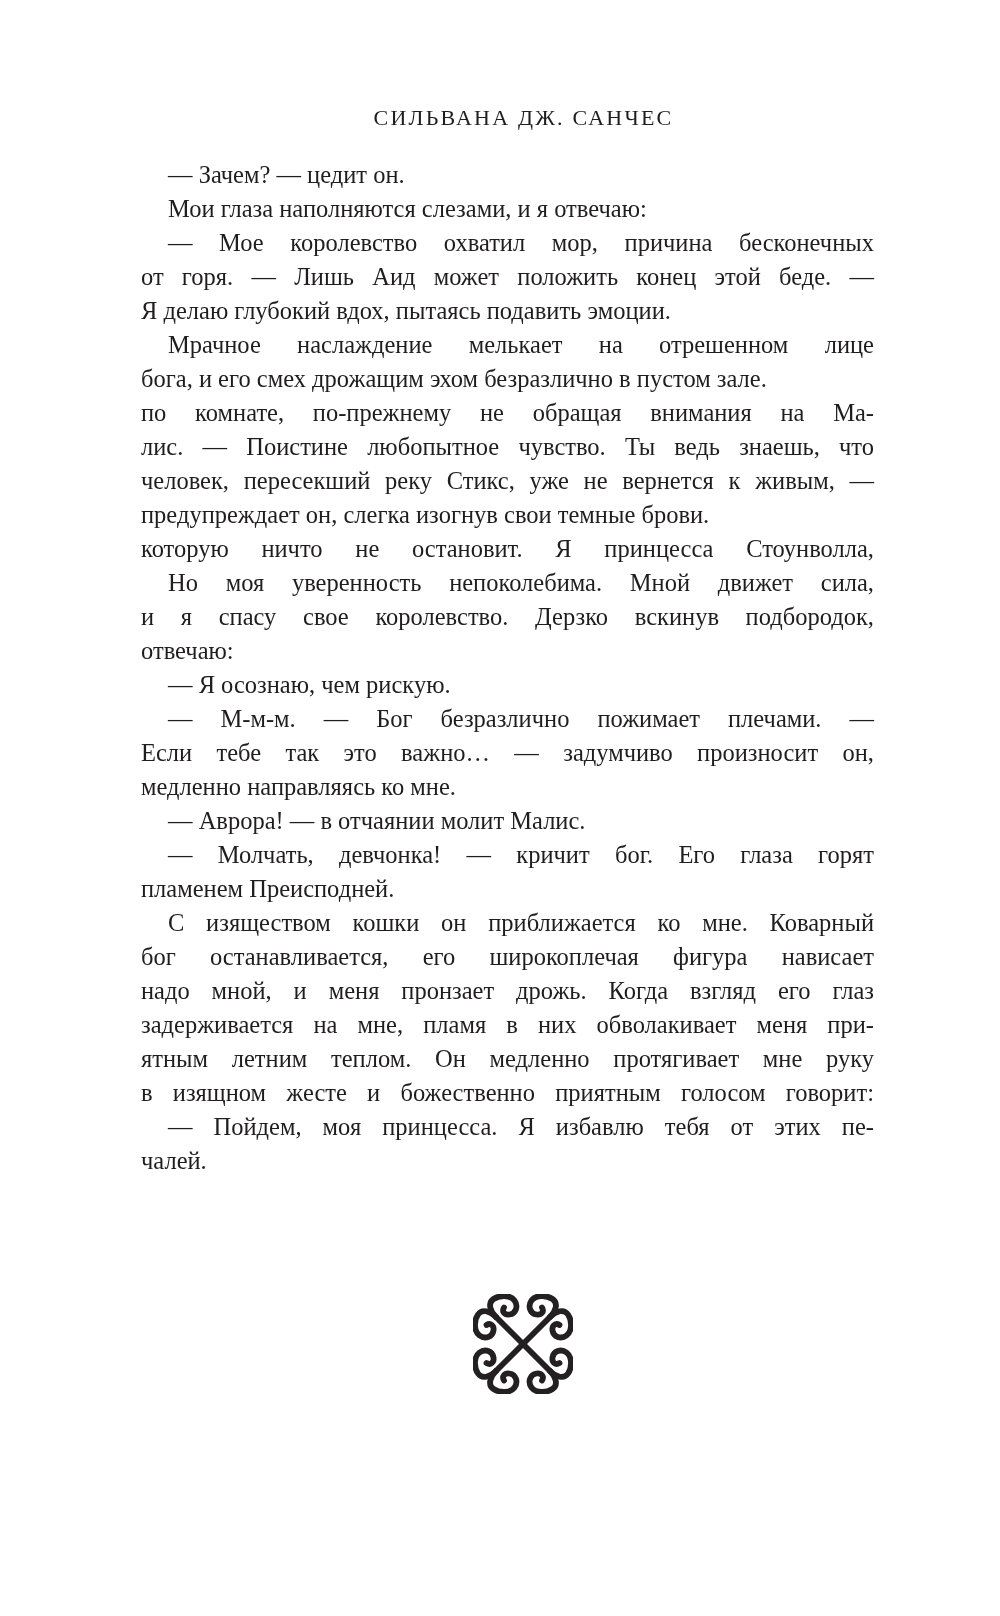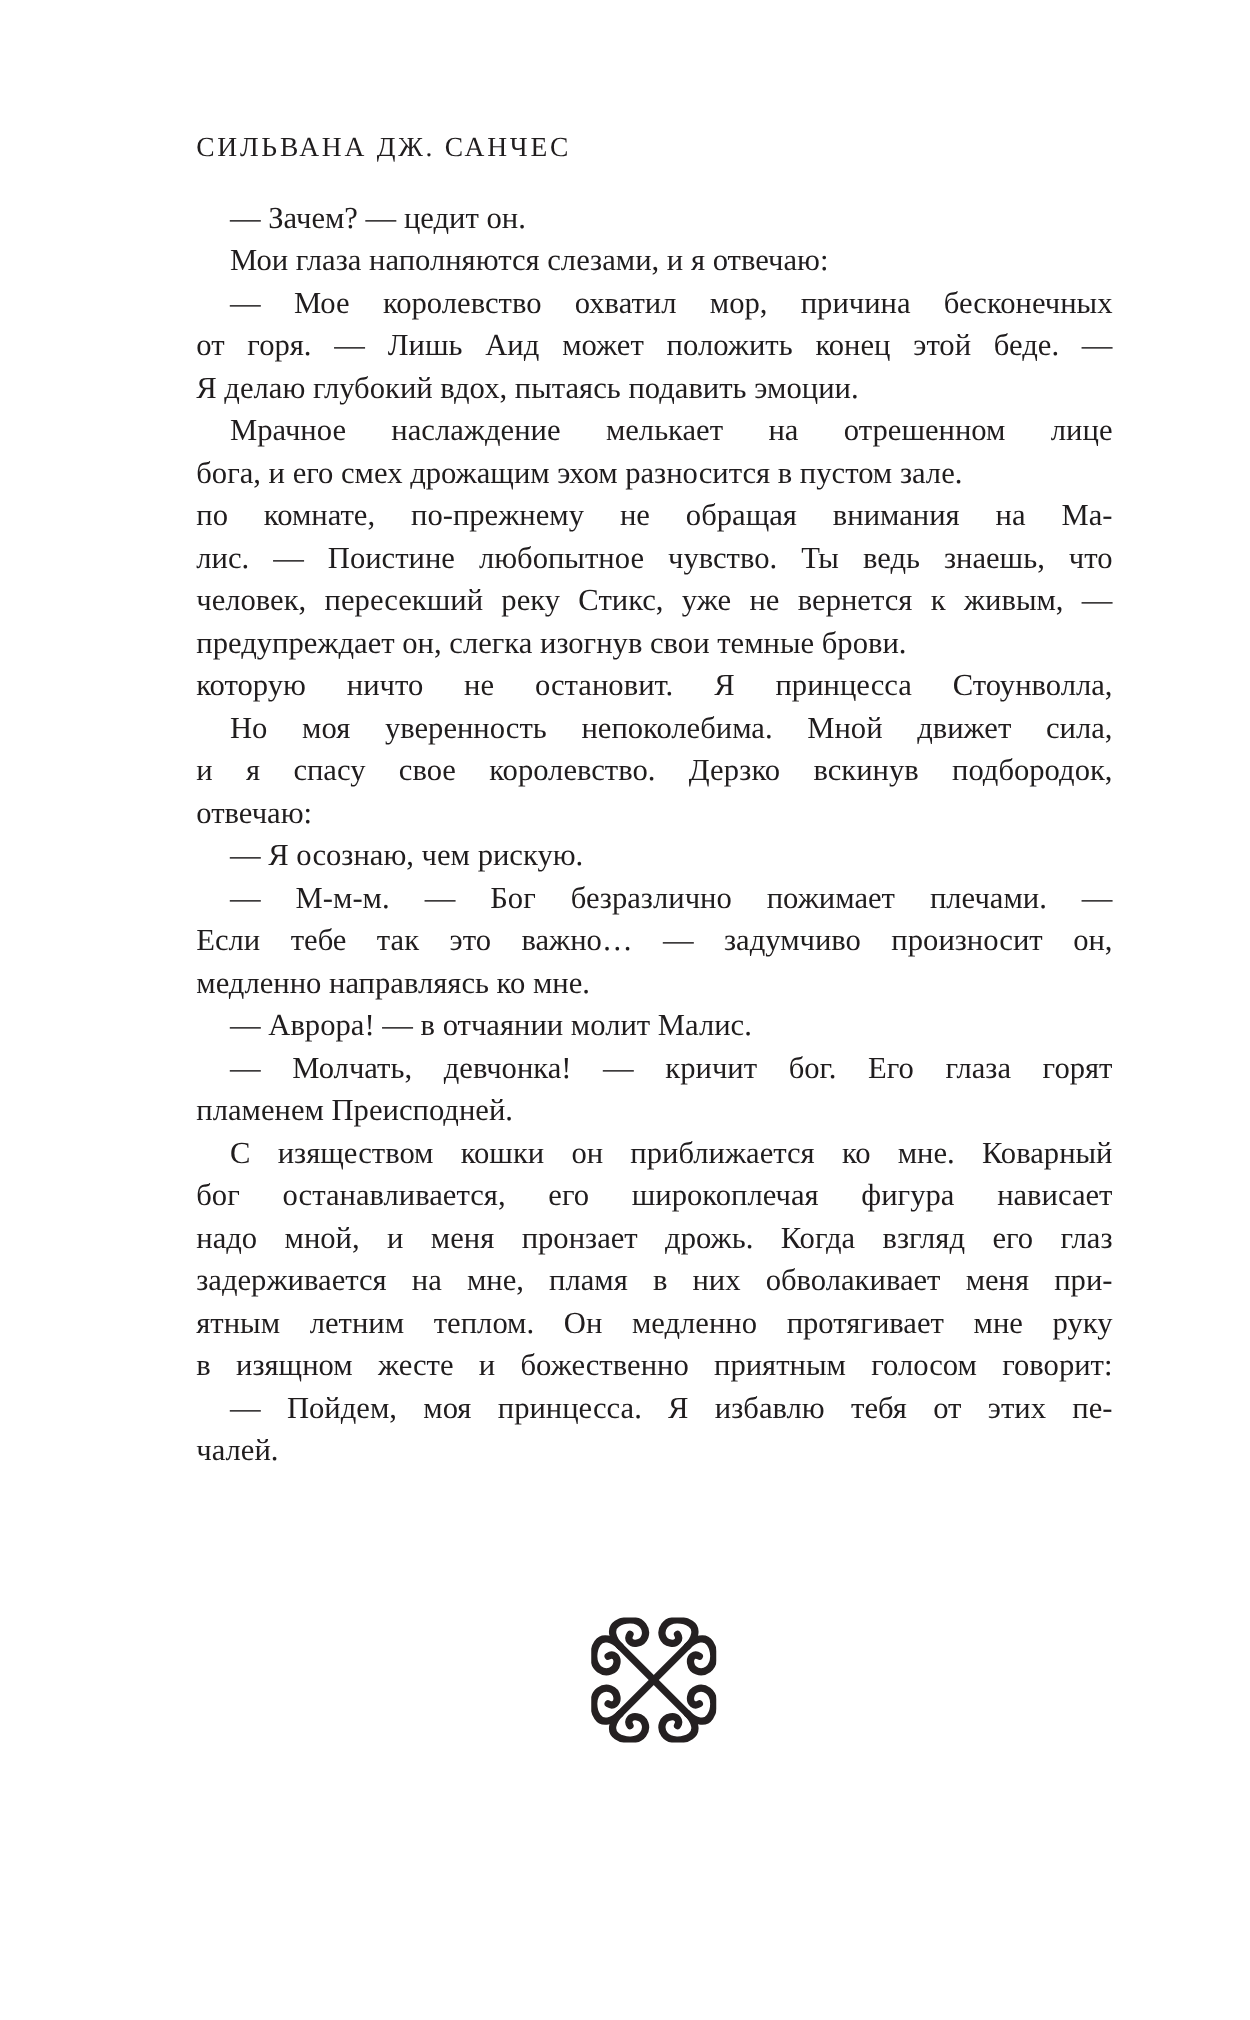--- a/index.html
+++ b/index.html
@@ -8,28 +8,29 @@
     width:1000px;height:1616px;
     margin:0 auto;
     background:var(--paper,#ffffff);
     color:var(--ink,#201d1e);
     font-family:"Liberation Serif","DejaVu Serif",serif;
     overflow:hidden;
   }
   .running-head{
     position:absolute;
     left:157px;top:105px;width:733px;
+    text-align:center;
     font-size:22px;
     line-height:26px;
     letter-spacing:2.2px;
     white-space:nowrap;
   }
   .body-text{
     position:absolute;
-    left:157px;top:158px;width:733px;
+    left:141px;top:158px;width:733px;
     font-size:24.5px;
     line-height:34px;
   }
   .para{margin:0;}
   .ln{
     height:34px;
     text-align:justify;
     text-align-last:justify;
     overflow:visible;
   }
@@ -56,21 +57,21 @@
       <div class="para">
         <div class="ln ind endl">Мои глаза наполняются слезами, и я отвечаю:</div>
       </div>
       <div class="para">
         <div class="ln ind">— Мое королевство охватил мор, причина бесконечных</div>
         <div class="ln">от горя. — Лишь Аид может положить конец этой беде. —</div>
         <div class="ln endl">Я делаю глубокий вдох, пытаясь подавить эмоции.</div>
       </div>
       <div class="para">
         <div class="ln ind">Мрачное наслаждение мелькает на отрешенном лице</div>
-        <div class="ln endl">бога, и его смех дрожащим эхом разносится в пустом зале.</div>
+        <div class="ln endl">бога, и его смех дрожащим эхом безразлично в пустом зале.</div>
       </div>
       <div class="para">
         <div class="ln">по комнате, по-прежнему не обращая внимания на Ма-</div>
         <div class="ln">лис. — Поистине любопытное чувство. Ты ведь знаешь, что</div>
         <div class="ln">человек, пересекший реку Стикс, уже не вернется к живым, —</div>
         <div class="ln endl">предупреждает он, слегка изогнув свои темные брови.</div>
       </div>
       <div class="para">
         <div class="ln">которую ничто не остановит. Я принцесса Стоунволла,</div>
         <div class="ln ind">Но моя уверенность непоколебима. Мной движет сила,</div>

